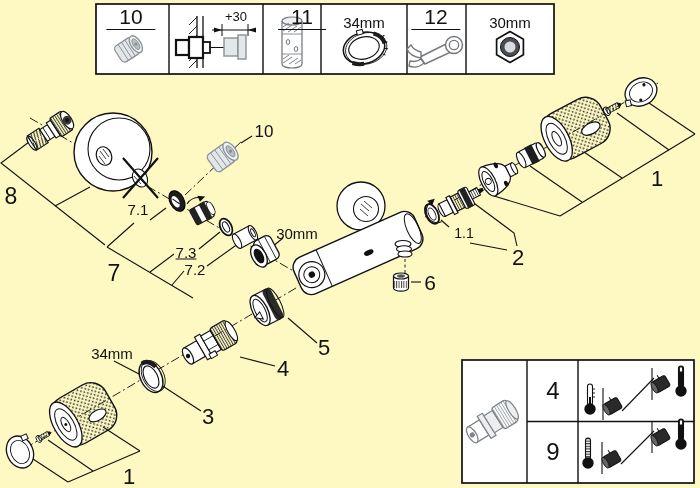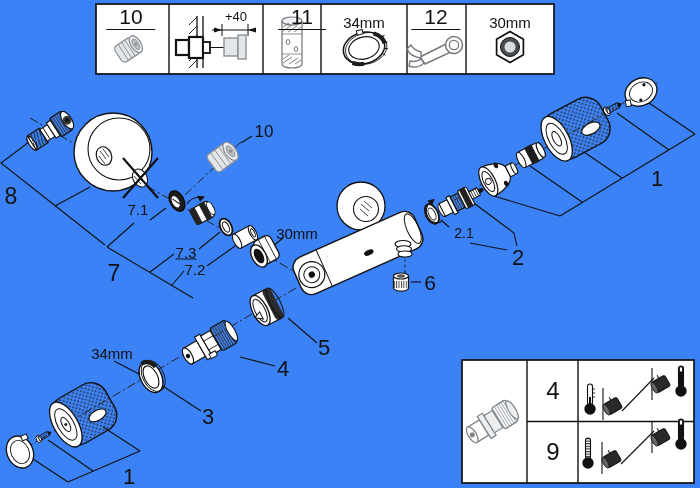--- a/index.html
+++ b/index.html
@@ -1,16 +1,16 @@
 <!DOCTYPE html>
 <html><head>
 <meta charset="utf-8">
 <style>
   html,body{margin:0;padding:0;background:#fff;}
-  .stage{position:relative;width:700px;height:488px;background:#3b82f6;overflow:hidden;
+  .stage{position:relative;width:700px;height:488px;background:#fef9c3;overflow:hidden;
          font-family:"Liberation Sans",sans-serif;color:#111;}
   svg{position:absolute;left:0;top:0;}
   .lbl{position:absolute;transform:translate(-50%,-50%);white-space:nowrap;color:#111;
        font-family:"Liberation Sans",sans-serif;line-height:1;}
   .s23{font-size:23px;} .s22{font-size:22px;} .s21{font-size:21px;}
   .s17{font-size:17px;} .s15{font-size:15px;} .s14{font-size:14px;}
   .s13{font-size:13px;} .s12{font-size:15px;} .s24{font-size:24px;}
   .legnum{position:absolute;transform:translate(-50%,0);font-size:21px;
           border-bottom:1.6px solid #111;padding:0 13px 1px 13px;line-height:1.05;}
 </style>
@@ -392,38 +392,38 @@
   </g>
 
   <g transform="translate(20,452) rotate(-24)">
     <ellipse rx="13" ry="16.5" fill="#fff" stroke="#111" stroke-width="1.3"></ellipse>
     <ellipse rx="9" ry="12" fill="none" stroke="#111" stroke-width="0.9"></ellipse>
     <rect x="7" y="-14" width="6" height="5" fill="#fff" stroke="#111" stroke-width="1"></rect>
   </g>
 </svg>
 
 <div class="legnum" style="left:131px;top:6px;">10</div>
-<div class="lbl s13" style="left:236px;top:16px;">+40</div>
+<div class="lbl s13" style="left:236px;top:16px;">+30</div>
 <div class="legnum" style="left:302px;top:6px;text-align:center;">11</div>
 <div class="lbl s12" style="left:364px;top:22px;">34mm</div>
 <div class="legnum" style="left:436px;top:6px;">12</div>
 <div class="lbl s12" style="left:510px;top:22px;">30mm</div>
 
 <div class="lbl s24" style="left:553px;top:391px;">4</div>
 <div class="lbl s24" style="left:553px;top:452px;">9</div>
 
 <div class="lbl s23" style="left:11px;top:196px;">8</div>
 <div class="lbl s17" style="left:264px;top:131px;">10</div>
 <div class="lbl s15" style="left:138px;top:209px;">7.1</div>
 <div class="lbl s15" style="left:186px;top:252px;text-decoration:underline;">7.3</div>
 <div class="lbl s15" style="left:195px;top:269px;">7.2</div>
 <div class="lbl s23" style="left:114px;top:273px;">7</div>
 <div class="lbl s12" style="left:297px;top:233px;">30mm</div>
 <div class="lbl s21" style="left:430px;top:282px;">6</div>
-<div class="lbl s14" style="left:464px;top:233px;">2.1</div>
+<div class="lbl s14" style="left:464px;top:233px;">1.1</div>
 <div class="lbl s22" style="left:518px;top:258px;">2</div>
 <div class="lbl s22" style="left:657px;top:179px;">1</div>
 <div class="lbl s22" style="left:324px;top:348px;">5</div>
 <div class="lbl s22" style="left:283px;top:369px;">4</div>
 <div class="lbl s12" style="left:112px;top:353px;">34mm</div>
 <div class="lbl s22" style="left:208px;top:417px;">3</div>
 <div class="lbl s22" style="left:129px;top:477px;">1</div>
 
 </div>
 

